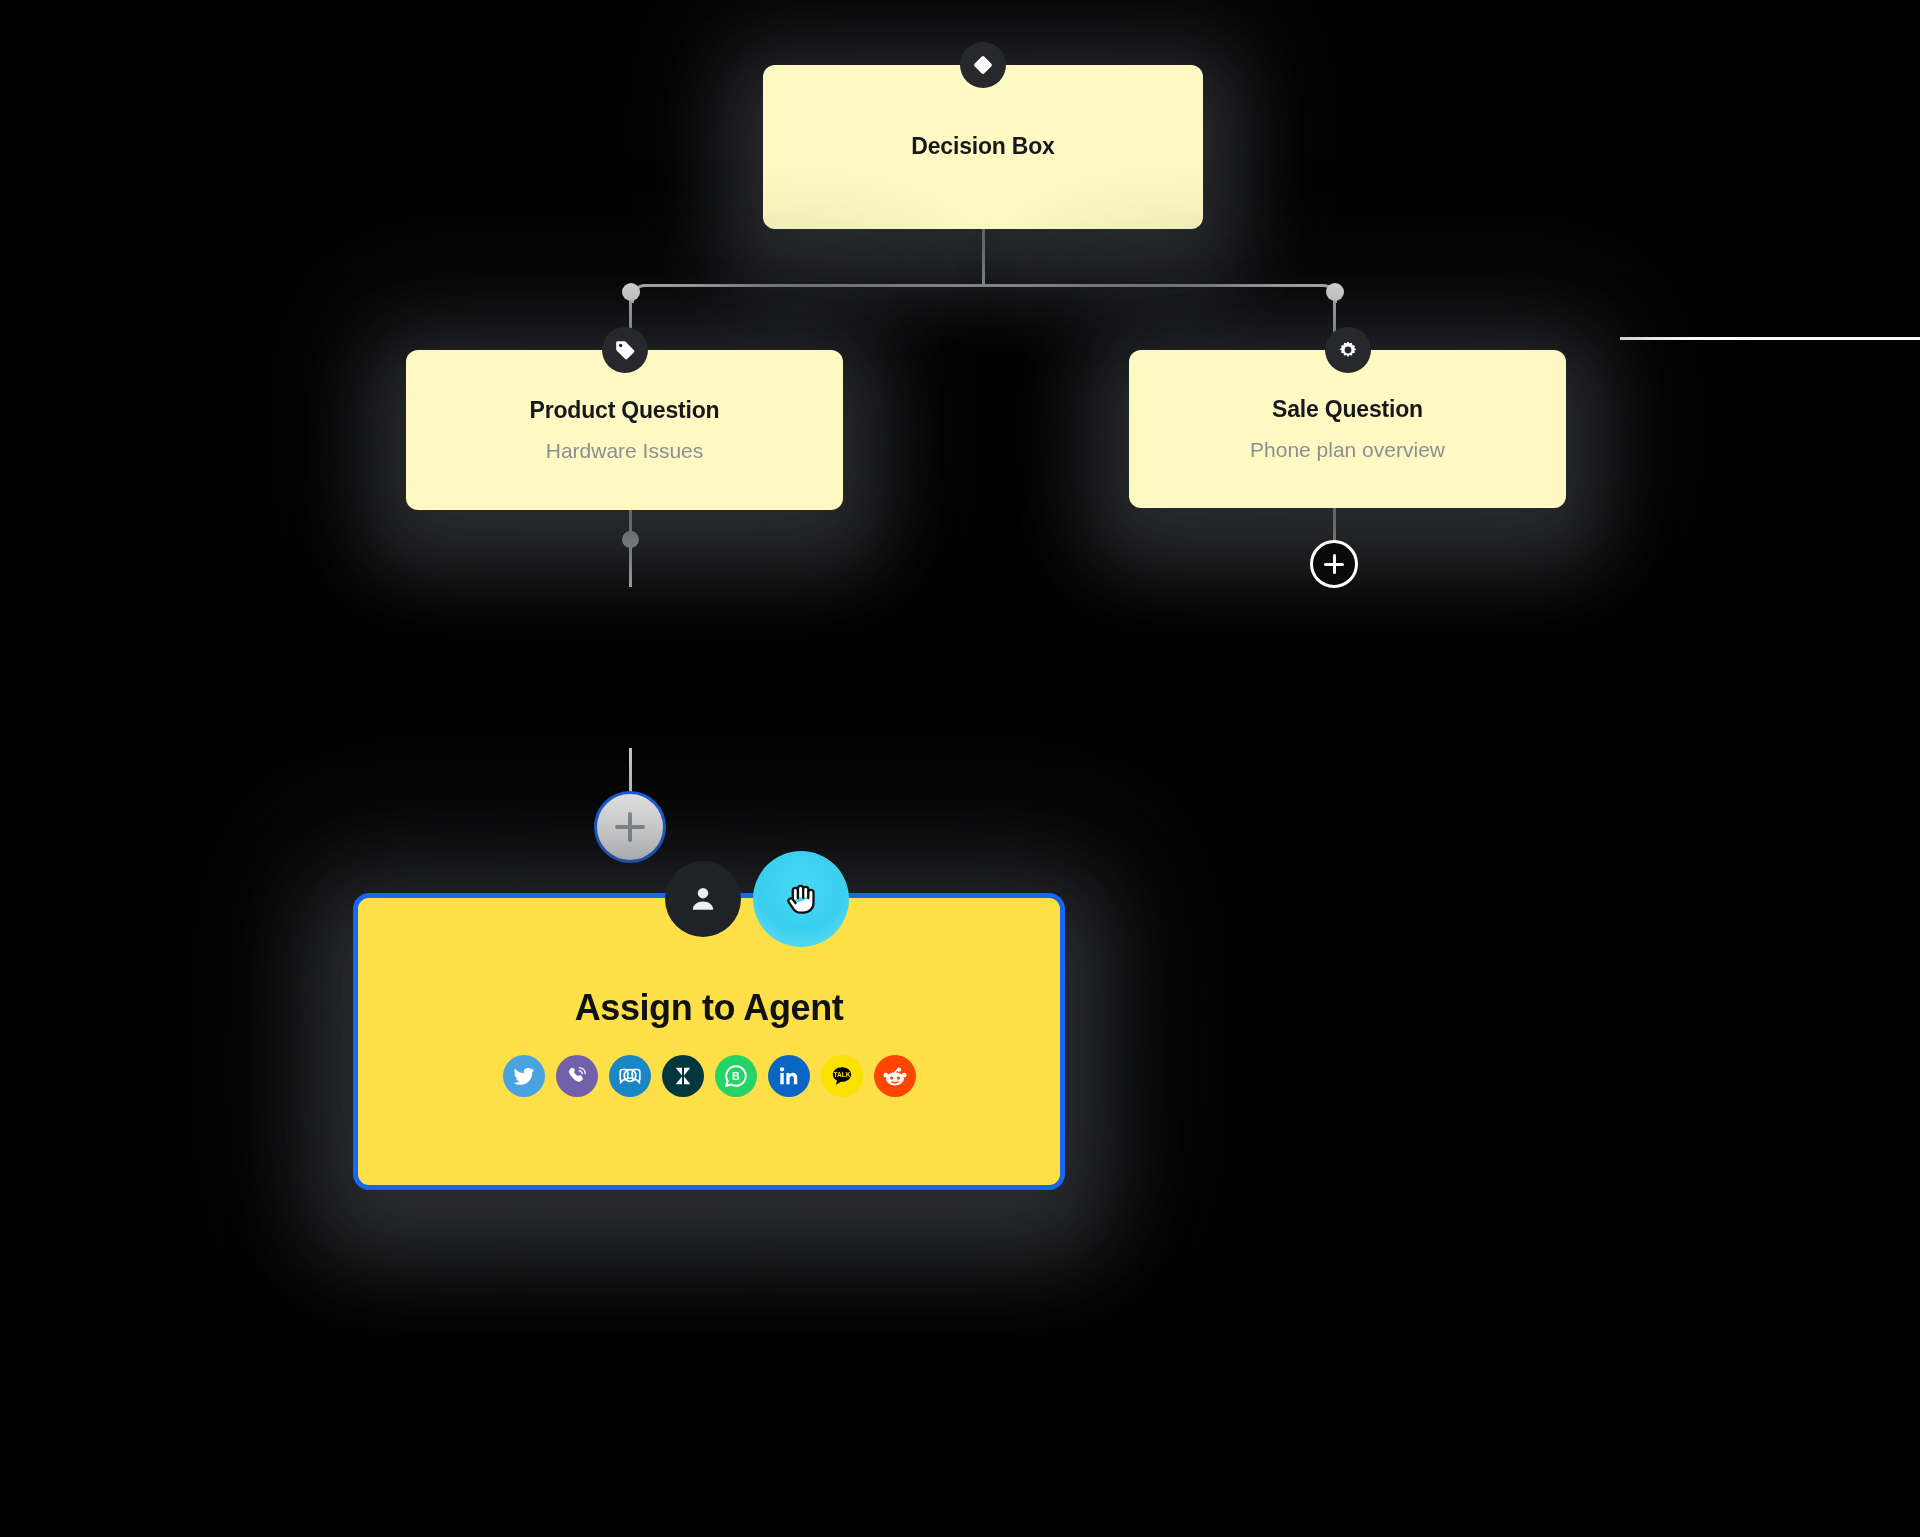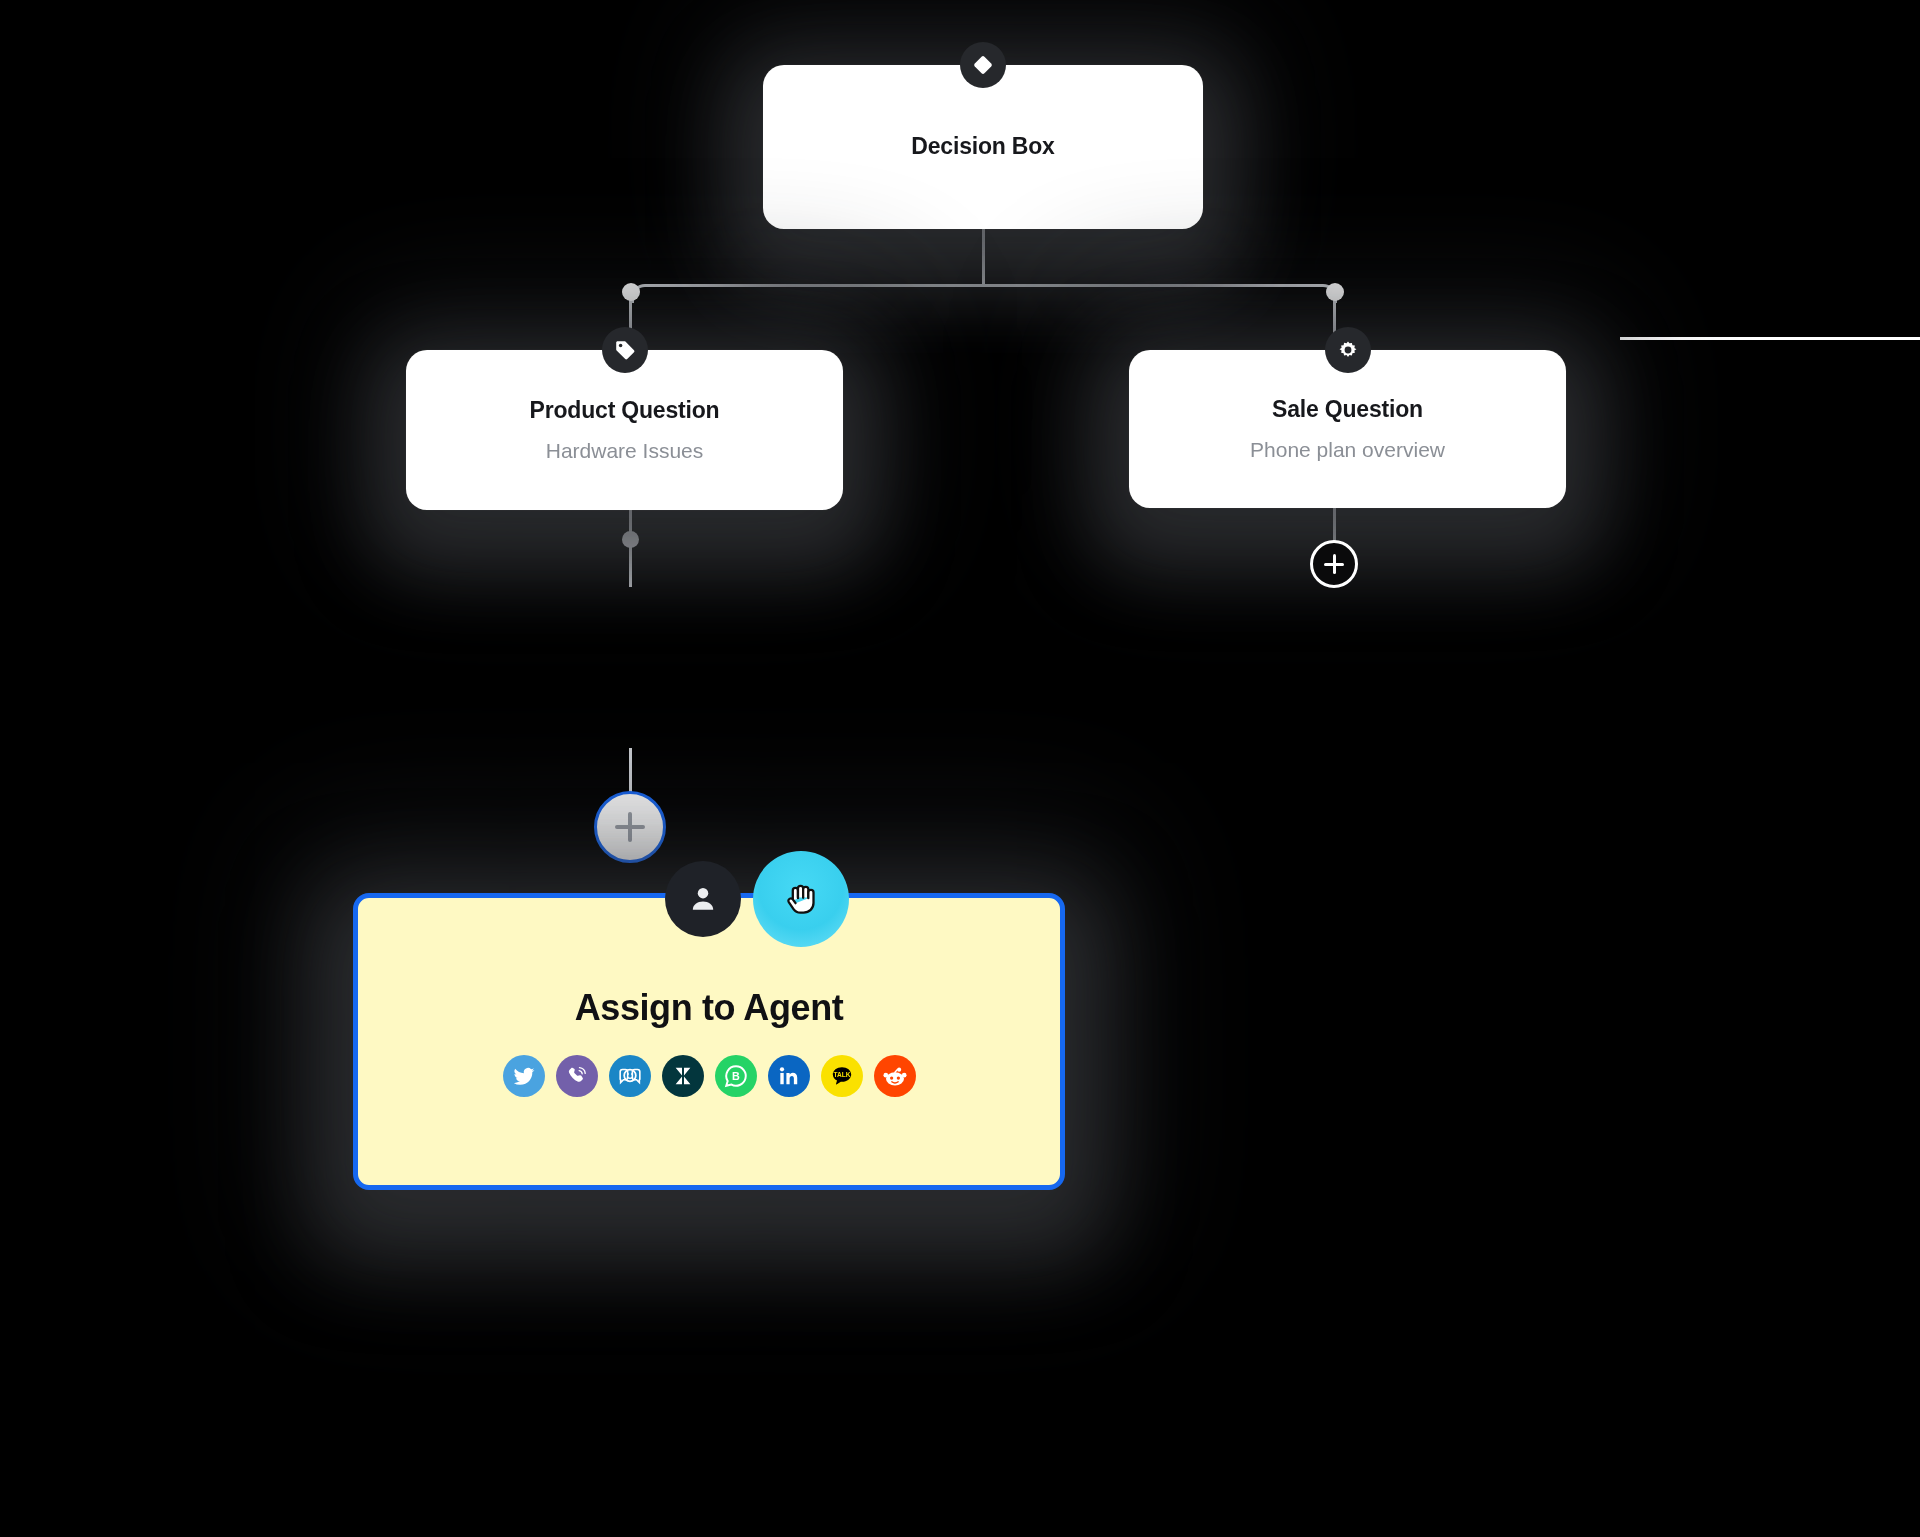--- a/index.html
+++ b/index.html
@@ -19,21 +19,21 @@
     background:#ffffff;
   }
   .conn-dot.grey{background:#d2d5da;width:17px;height:17px;}
   .elbow{position:absolute;border:3px solid #c9ccd1;background:transparent;}
   .elbow-l{border-right:none;border-bottom:none;border-top-left-radius:14px;}
   .elbow-r{border-left:none;border-bottom:none;border-top-right-radius:14px;}
   .rail{position:absolute;height:3px;background:#ffffff;}
 
   
   .card{
-    position:absolute;background:#ffffff;border-radius:21px;
+    position:absolute;background:#fef9c3;border-radius:12px;
     box-shadow:0 0 0 1px rgba(255,255,255,.02),
                0 26px 70px 34px rgba(60,62,66,.55),
                0 0 120px 60px rgba(40,42,46,.45);
     display:flex;flex-direction:column;align-items:center;justify-content:center;
     box-sizing:border-box;
   }
   .card-title{
     font-size:23px;font-weight:700;color:#17181c;letter-spacing:-.2px;
     line-height:1.2;text-align:center;
   }
@@ -64,21 +64,21 @@
   }
   .plus-dark .bar{background:#ffffff;}
   .bar{position:absolute;border-radius:2px;}
   .plus-light .bar.h{width:30px;height:4px;}
   .plus-light .bar.v{width:4px;height:30px;}
   .plus-dark .bar.h{width:20px;height:3px;}
   .plus-dark .bar.v{width:3px;height:20px;}
 
   
   .card-selected{
-    border:5px solid #1668f0;background:#fef9c3;border-radius:16px;
+    border:5px solid #1668f0;background:#fde047;border-radius:16px;
     box-shadow:0 30px 80px 40px rgba(62,64,68,.55),
                0 0 140px 70px rgba(42,44,48,.45);
   }
   .assign-title{
     font-size:36px;font-weight:700;color:#101114;letter-spacing:-.4px;
     text-align:center;
   }
   .assign-sub{
     font-size:29px;font-weight:400;color:#6f747c;margin-top:26px;
     text-align:center;letter-spacing:-.1px;

